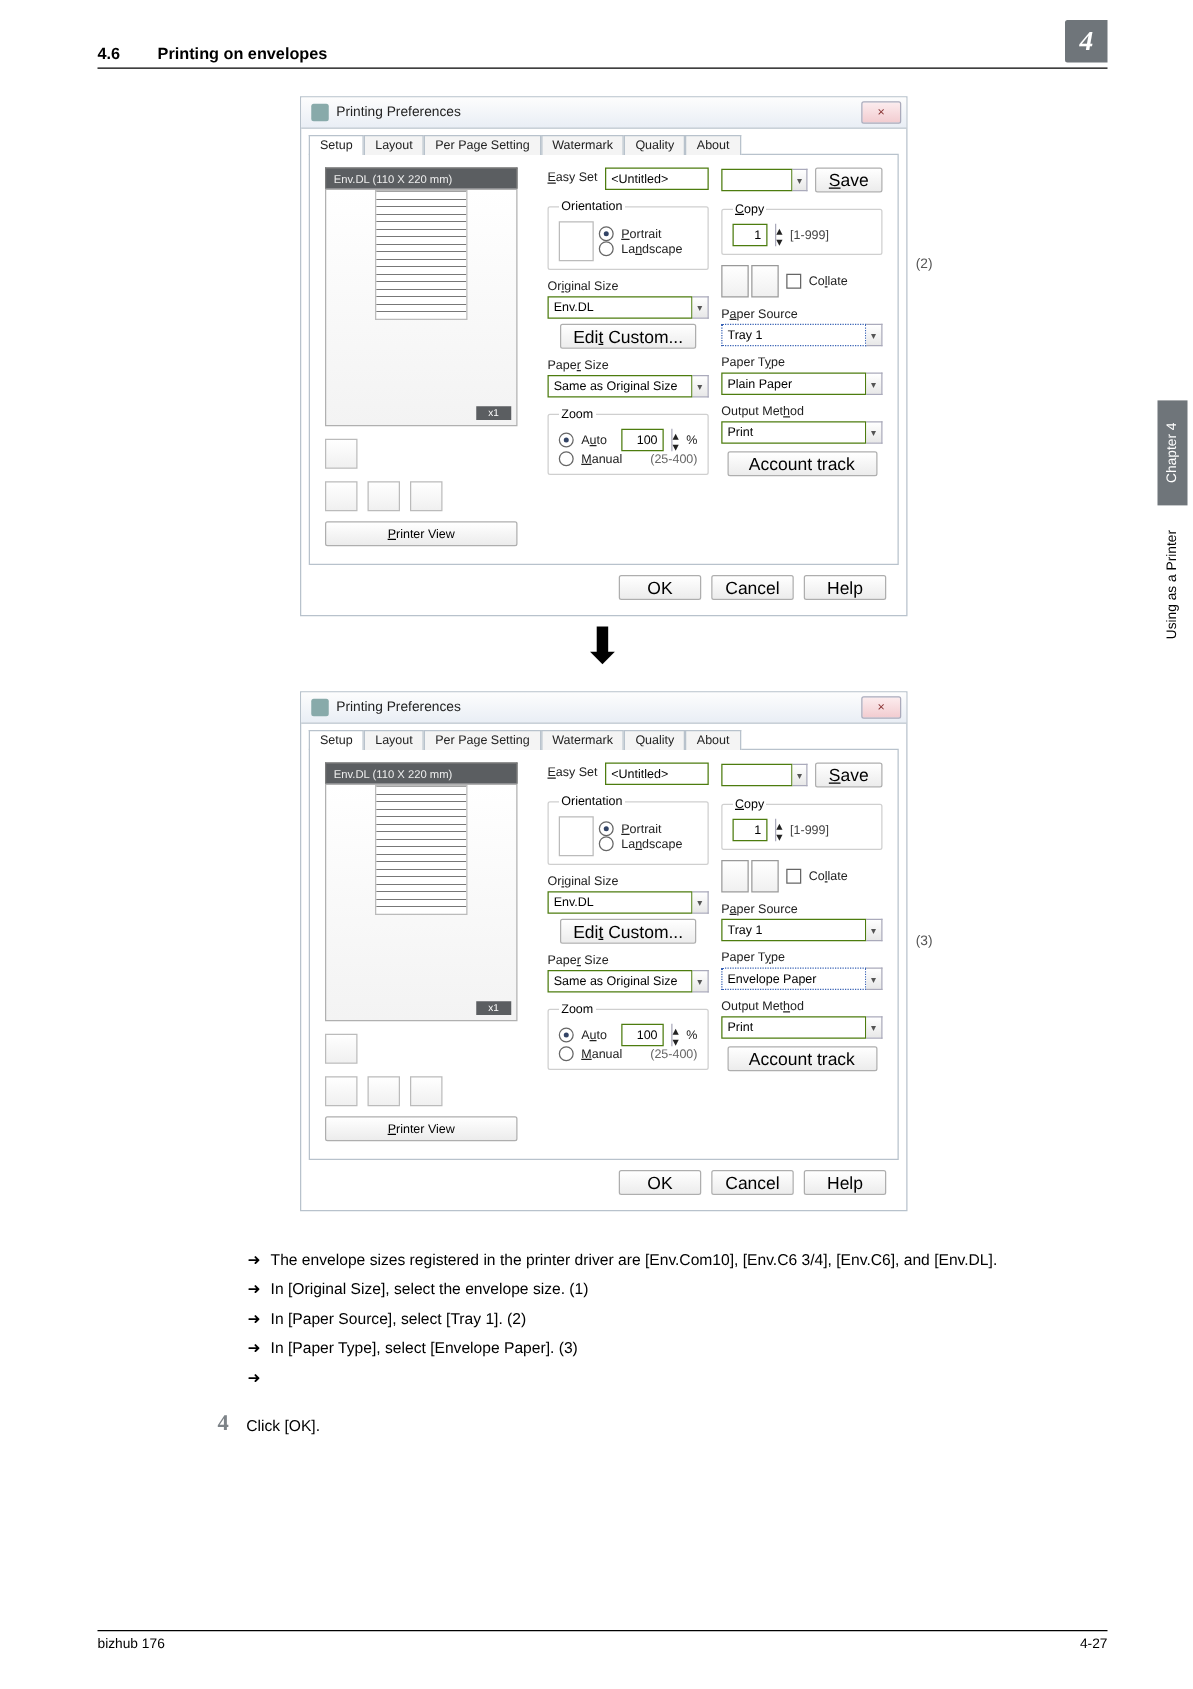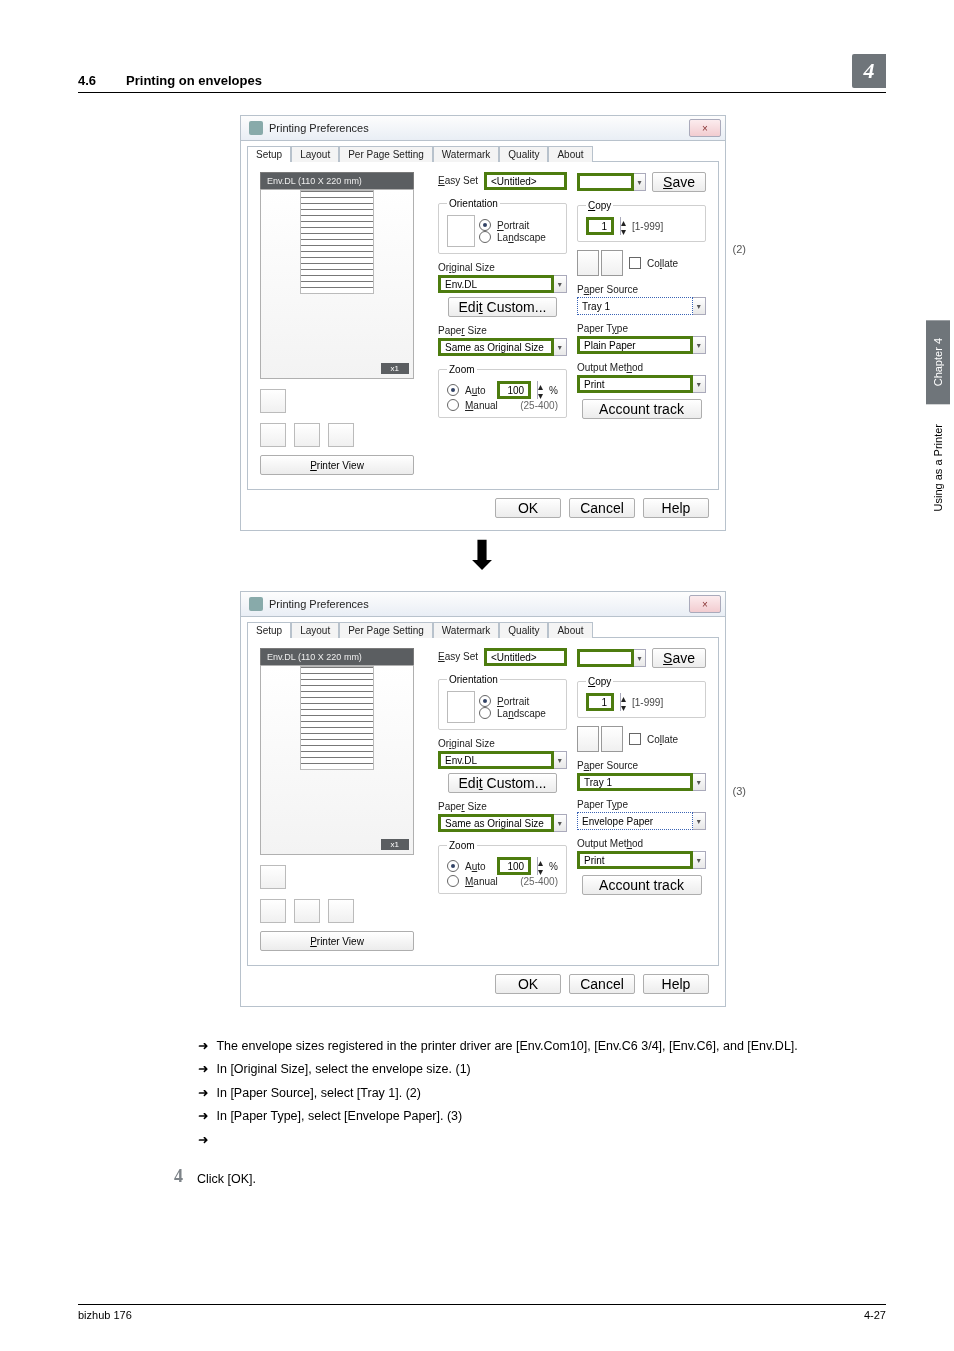--- a/index.html
+++ b/index.html
@@ -1,16 +1,16 @@
 <!DOCTYPE html>
 <html><head>
 <meta charset="utf-8">
 <style>
   html, body { margin:0; padding:0; background:#fff; font-family:Arial, Helvetica, sans-serif; color:#000; }
-  .page { width:954px; height:1351px; box-sizing:border-box; padding:54px 68px 0 78px; position:relative; }
+  .page { width:954px; height:1351px; box-sizing:border-box; padding:16px 68px 0 78px; position:relative; }
   .header-row { display:flex; align-items:flex-end; border-bottom:1px solid #000; padding-bottom:4px; margin-bottom:20px; }
   .sect-num { font-size:13px; font-weight:bold; margin-right:30px; }
   .sect-title { font-size:13px; font-weight:bold; }
   .chapter-box { margin-left:auto; width:34px; height:34px; background:#6f757a; color:#fff; display:flex; align-items:center; justify-content:center; font-size:22px; font-weight:bold; font-style:italic; font-family:Georgia, 'Times New Roman', serif; border-top-left-radius:2px; border-bottom-left-radius:2px; }
 
   .tab-chapter { position:absolute; right:0; top:320px; width:28px; }
   .tab-box { background:#6f757a; color:#fff; writing-mode:vertical-rl; transform:rotate(180deg); text-align:center; font-size:11px; padding:18px 6px; }
   .tab-text { writing-mode:vertical-rl; transform:rotate(180deg); font-size:11px; padding:20px 6px; display:inline-block; }
 
   
@@ -30,21 +30,21 @@
   .preview-page { width:72px; height:102px; border:1px solid #bbb; background:repeating-linear-gradient(#777,#777 1px,#fff 1px,#fff 6px); position:relative; }
   .preview-x1 { position:absolute; right:4px; bottom:4px; background:#5b5e61; color:#fff; font-size:8px; padding:1px 10px; }
   .icon-row { display:flex; gap:8px; margin:10px 0 8px; }
   .mini-icon { width:24px; height:22px; border:1px solid #bbb; background:linear-gradient(#fff,#f0f0f0); }
   .printer-view-btn { width:100%; height:20px; border:1px solid #aeaeae; background:linear-gradient(#fff,#ececec); font-size:10px; border-radius:2px; cursor:default; }
 
   .right-pane { flex:1; display:flex; gap:10px; font-size:10px; }
   .col { flex:1; display:flex; flex-direction:column; gap:8px; }
   fieldset.fs { border:1px solid #cfcfcf; border-radius:2px; padding:6px 8px; margin:0; }
   fieldset.fs legend { font-size:10px; padding:0 2px; color:#000; }
-  .txtfield { width:100%; height:18px; border:3px solid #4d7c0f; background:#fff; font-size:10px; padding:1px 4px; box-sizing:border-box; }
+  .txtfield { width:100%; height:18px; border:1px solid #4d7c0f; background:#fff; font-size:10px; padding:1px 4px; box-sizing:border-box; }
   .selectish { display:flex; }
   .selectish .arrow { width:14px; border:1px solid #aab; border-left:none; background:linear-gradient(#fff,#e8e8e8); display:flex; align-items:center; justify-content:center; font-size:8px; color:#555; }
   .lbl { font-size:10px; margin-bottom:2px; display:block; }
   .row-flex { display:flex; align-items:center; gap:6px; }
   .radio-dot { width:10px; height:10px; border:1px solid #666; border-radius:50%; display:inline-flex; align-items:center; justify-content:center; }
   .radio-dot .inner { width:4px; height:4px; background:#346; border-radius:50%; }
   .cb { width:10px; height:10px; border:1px solid #666; display:inline-block; }
   .btn { height:20px; border:1px solid #aeaeae; background:linear-gradient(#fff,#ececec); border-radius:2px; font-size:14px; padding:0 10px; cursor:default; }
   .dlg-footer { display:flex; justify-content:flex-end; gap:8px; padding:0 16px 12px; }
   .fig-label { position:absolute; font-size:11px; color:#555; }

